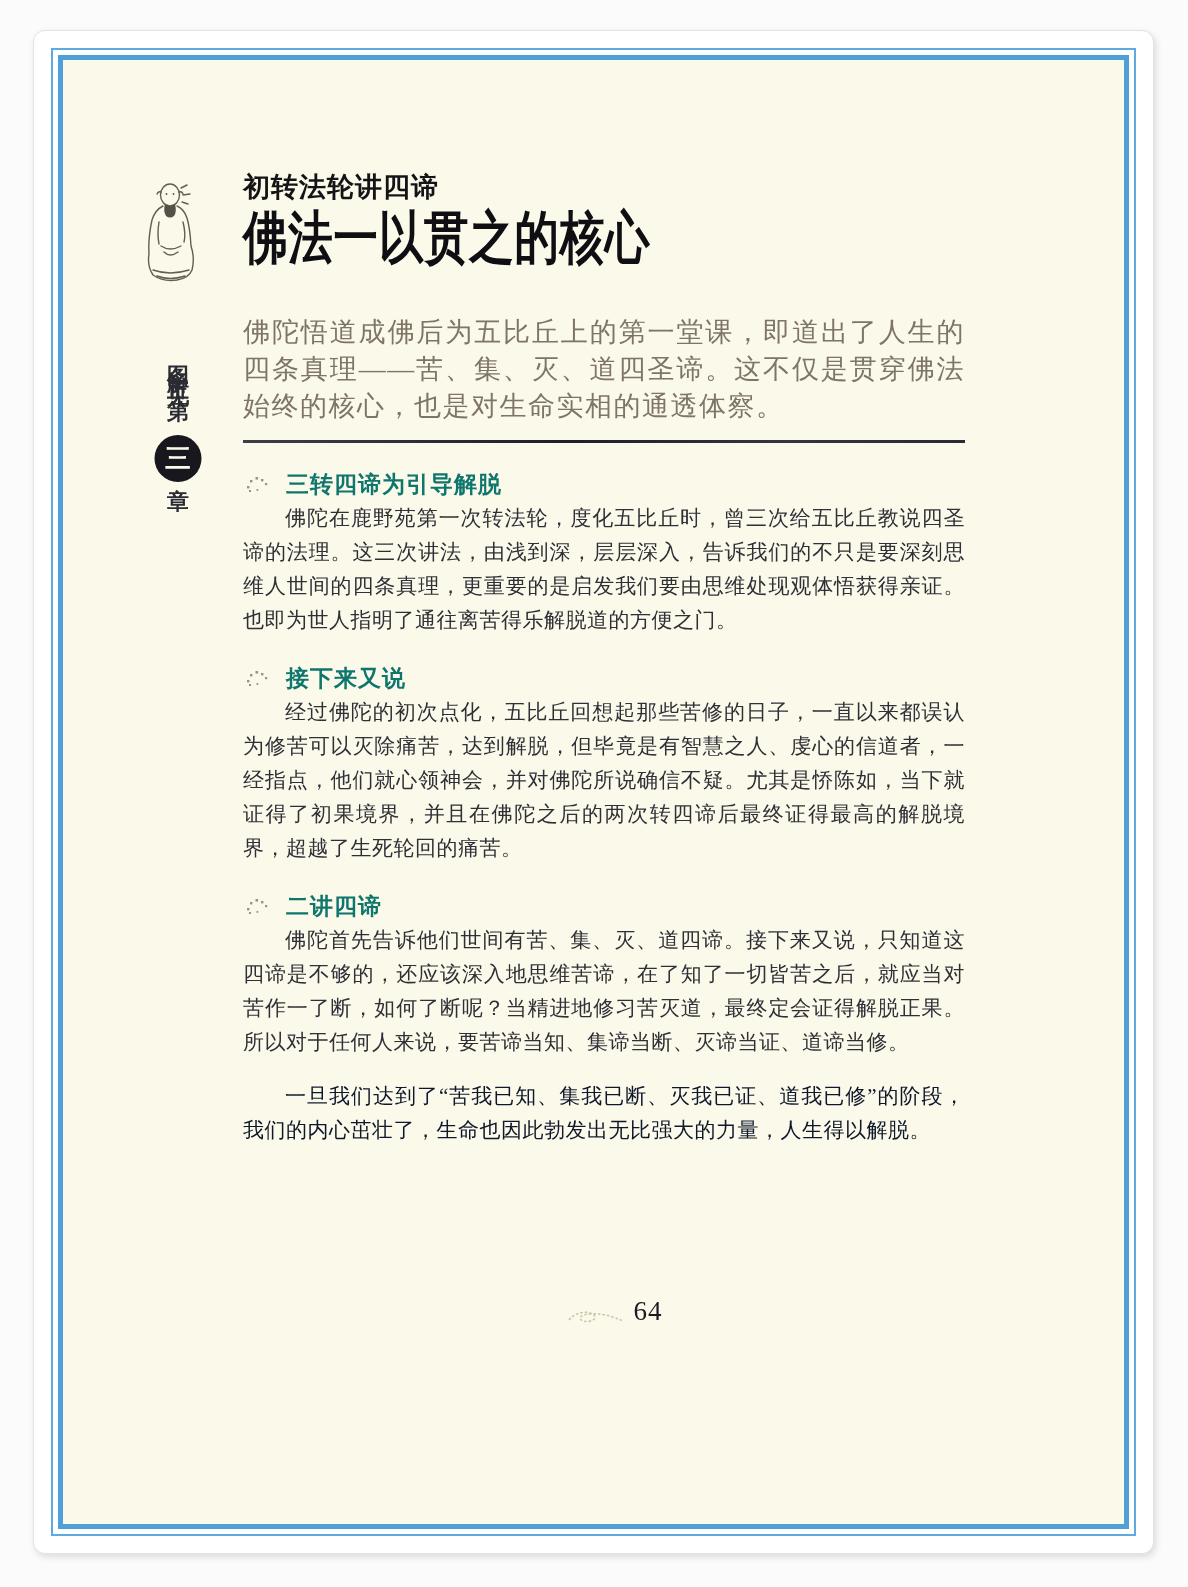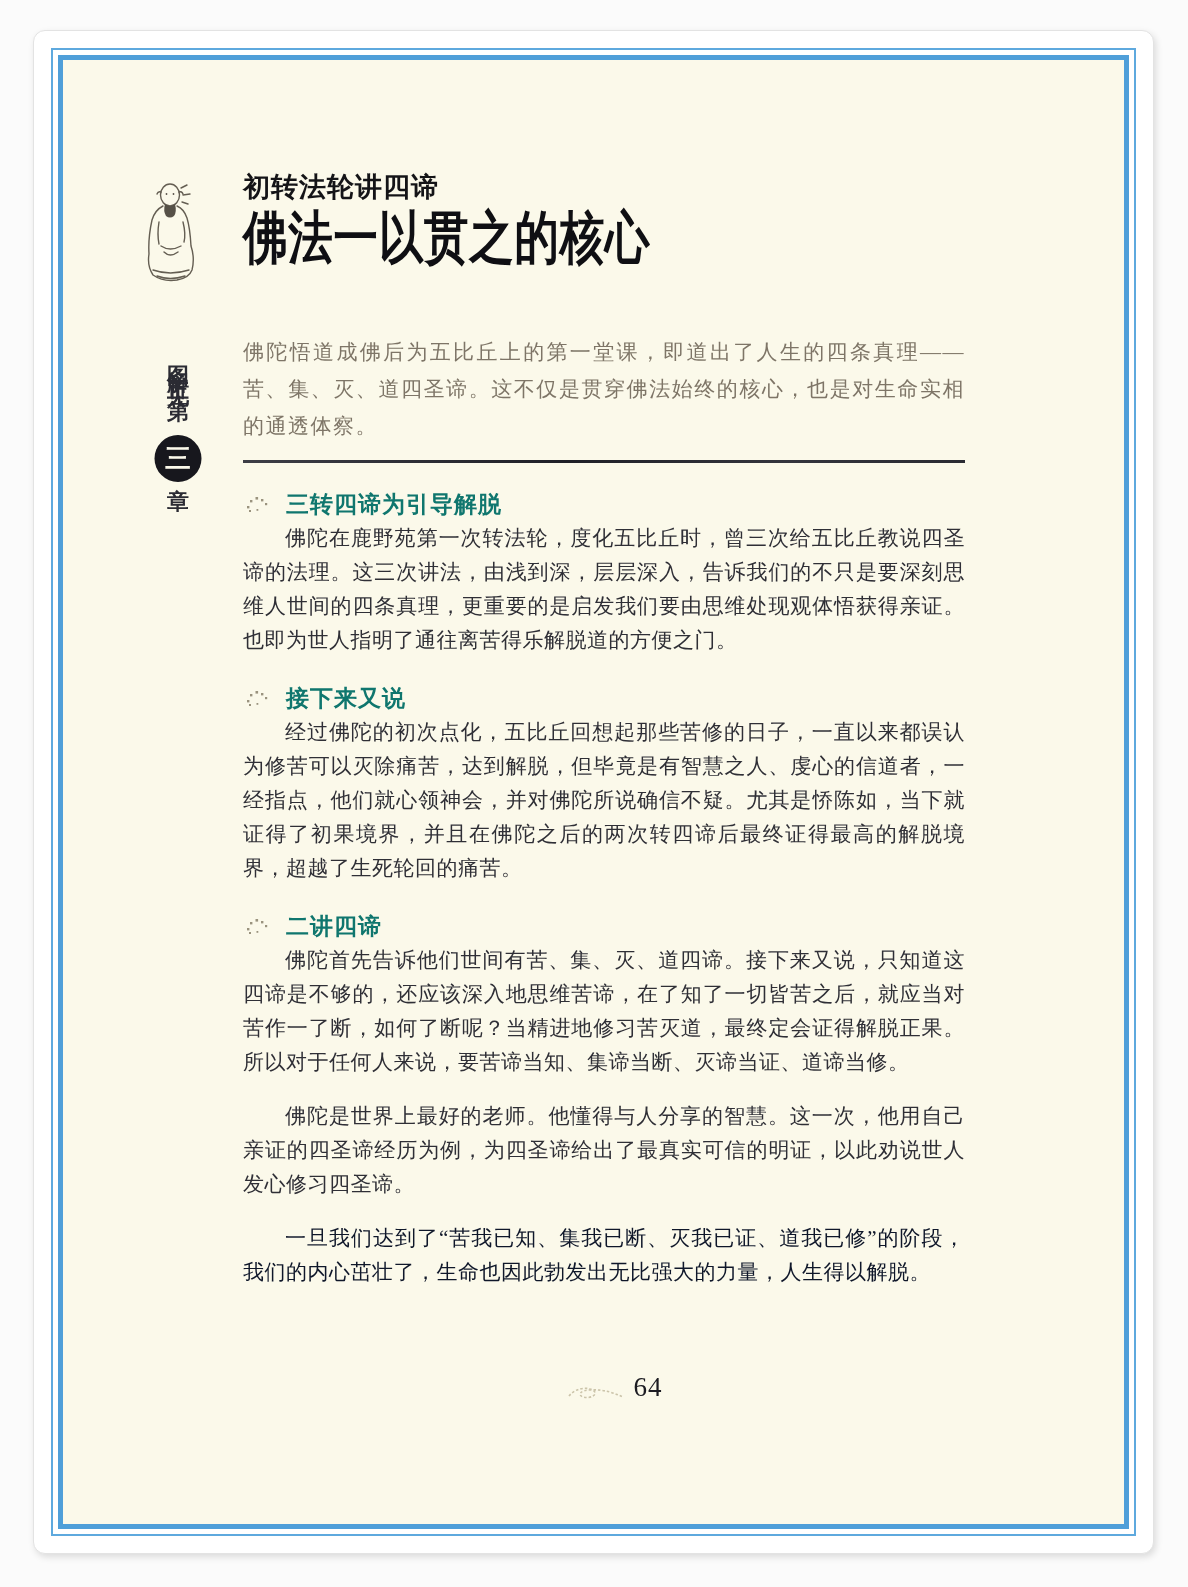--- a/index.html
+++ b/index.html
@@ -58,22 +58,22 @@
     letter-spacing:1px;
   }
   .page-title {
     font-family:"Liberation Sans","DejaVu Sans",sans-serif;
     font-size:57px; font-weight:700; color:#0f0f13; line-height:1.12;
     white-space:nowrap;
     transform:scaleX(0.78); transform-origin:left center;
     margin-top:3px; letter-spacing:1px;
   }
   .intro {
-    margin-top:64px;
-    font-size:21px; line-height:37px; letter-spacing:1.5px;
+    margin-top:44px;
+    font-size:27px; line-height:37px; letter-spacing:1.5px;
     color:#7e7567; text-align:justify; text-justify:inter-ideograph;
   }
   .rule {
     margin-top:15px; height:3px;
     background:linear-gradient(90deg,#3d3e46,#1f2027 45%,#34353d 75%,#2a2b32);
   }
   .section-heading {
     margin-top:26px;
     display:flex; align-items:center; gap:13px;
     font-size:23px; font-weight:700; color:#0f766e;
@@ -83,21 +83,21 @@
   .para {
     margin-top:1px;
     font-size:21px; line-height:34px;
     text-align:justify; text-justify:inter-ideograph;
     text-indent:2em; letter-spacing:0.5px;
   }
   .para + .para { margin-top:20px; }
   .para.bold { font-weight:400; color:#0f172a; }
   
   .footer {
-    position:absolute; left:190px; top:1312px; width:722px;
+    position:absolute; left:190px; top:1236px; width:722px;
     display:flex; align-items:center; justify-content:center; gap:8px;
   }
   .flourish { opacity:0.65; margin-top:10px; }
   .page-number { font-size:27px; color:#1c1c22; font-weight:500; letter-spacing:1px; }
 </style>
 </head>
 <body>
 
 <div class="page-card">
   <div class="thin-frame"></div>
@@ -175,21 +175,20 @@
               <rect x="18" y="6" width="2.4" height="2.4"></rect>
             <rect x="22" y="10" width="2.2" height="2.2"></rect>
               <rect x="6" y="17" width="2" height="2"></rect>
             <rect x="13.5" y="16" width="1.8" height="1.8"></rect>
           </g>
         </svg>
         <span>二讲四谛</span>
       </div>
       <p class="para">佛陀首先告诉他们世间有苦、集、灭、道四谛。接下来又说，只知道这四谛是不够的，还应该深入地思维苦谛，在了知了一切皆苦之后，就应当对苦作一了断，如何了断呢？当精进地修习苦灭道，最终定会证得解脱正果。所以对于任何人来说，要苦谛当知、集谛当断、灭谛当证、道谛当修。</p>
 
-      <p class="para">佛陀是世界上最好的老师。他懂得与人分享的智慧。这一次，他用自己亲证的四圣谛经历为例，为四圣谛给出了最真实可信的明证，以此劝说世人发心修习四圣谛。</p>
       <p class="para bold">一旦我们达到了“苦我已知、集我已断、灭我已证、道我已修”的阶段，我们的内心茁壮了，生命也因此勃发出无比强大的力量，人生得以解脱。</p>
     </div>
 
     <div class="footer">
       <svg class="flourish" width="60" height="20" viewBox="0 0 60 20">
         <path d="M3,13 C9,5 22,3 28,8 C32,12 24,16 17,14 C11,12 15,7 24,7 C38,6 48,10 57,14" fill="none" stroke="#b2a888" stroke-width="1.6" stroke-dasharray="2.5 2"></path>
       </svg>
       <span class="page-number">64</span>
     </div>
 

